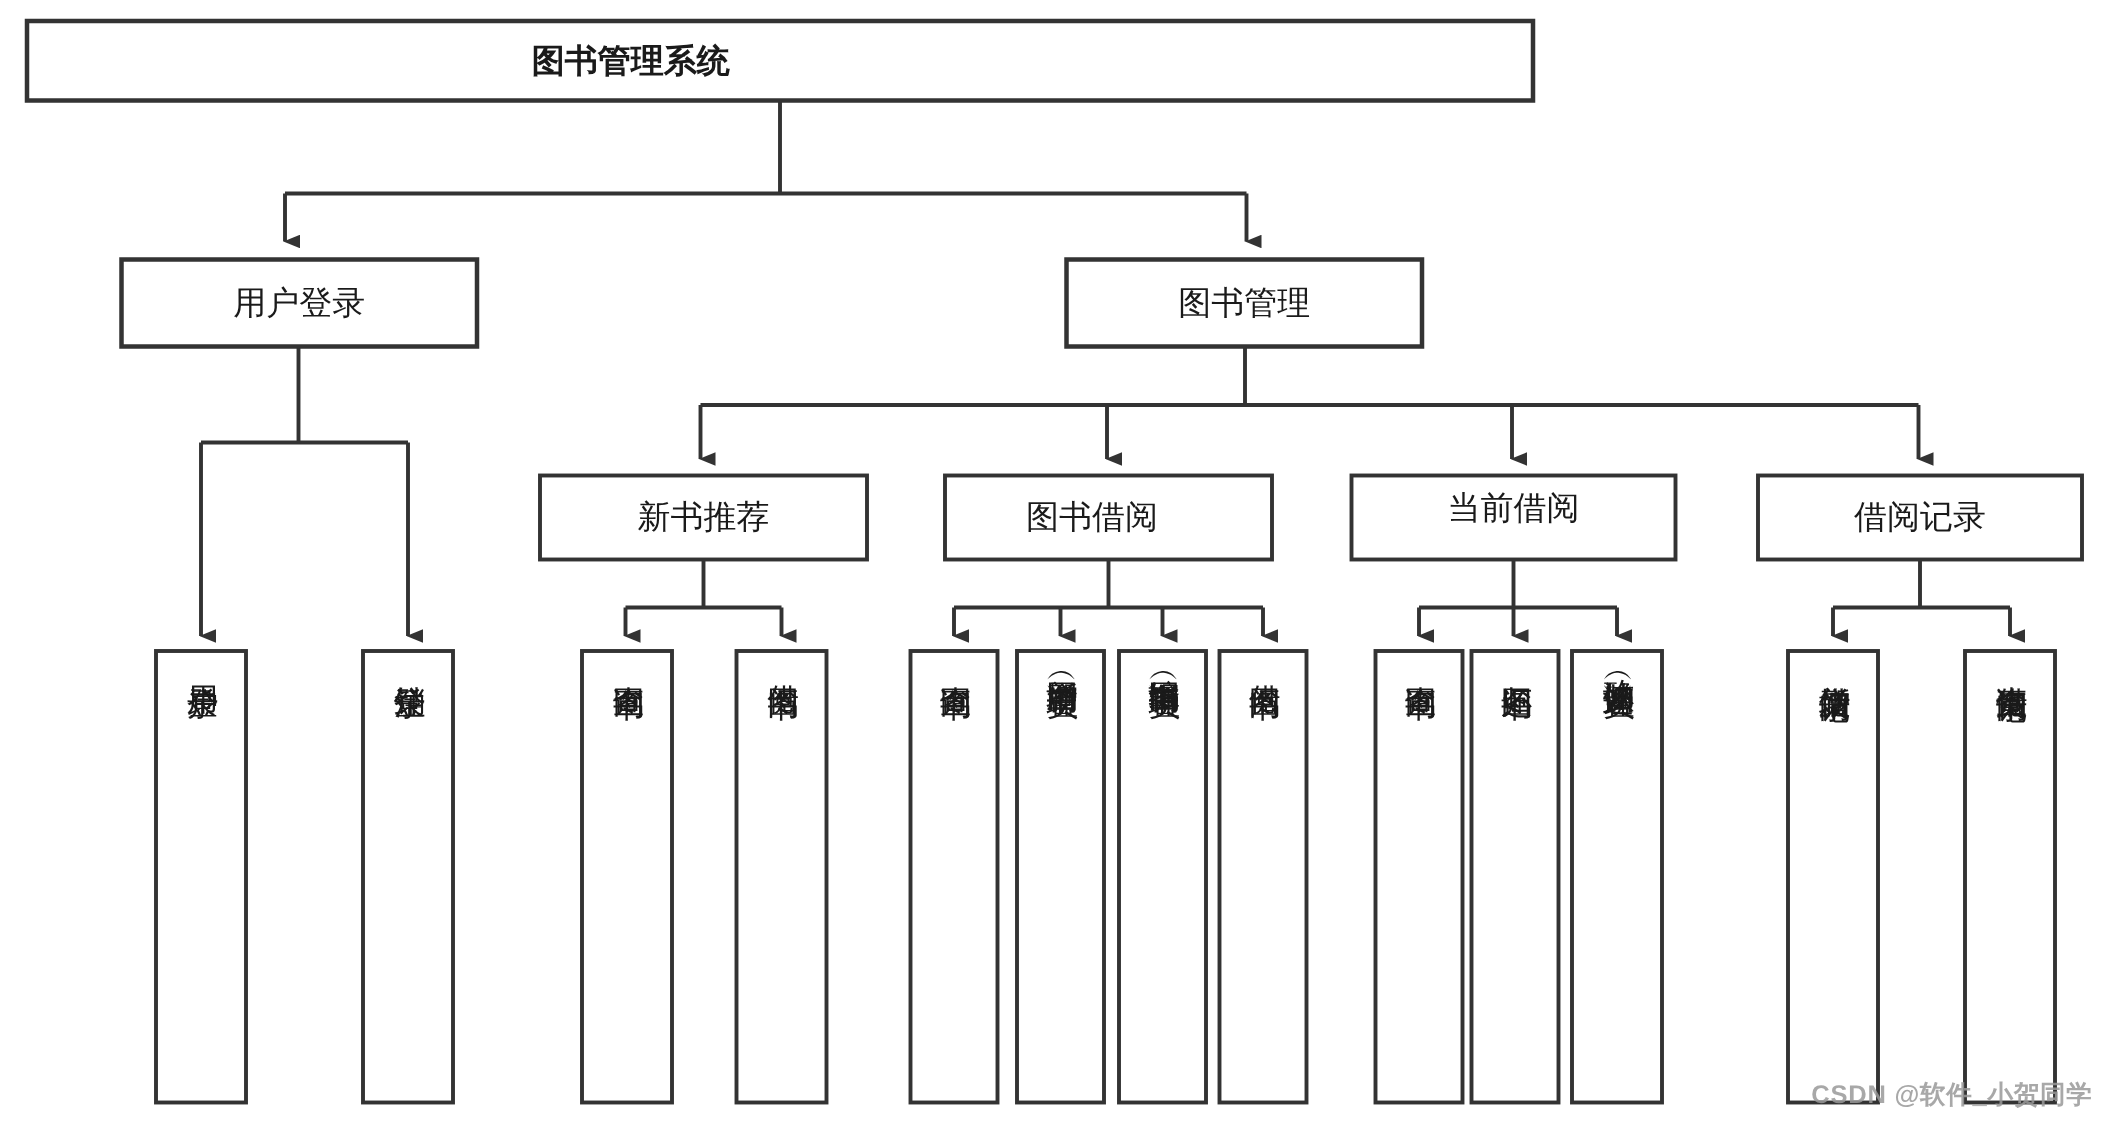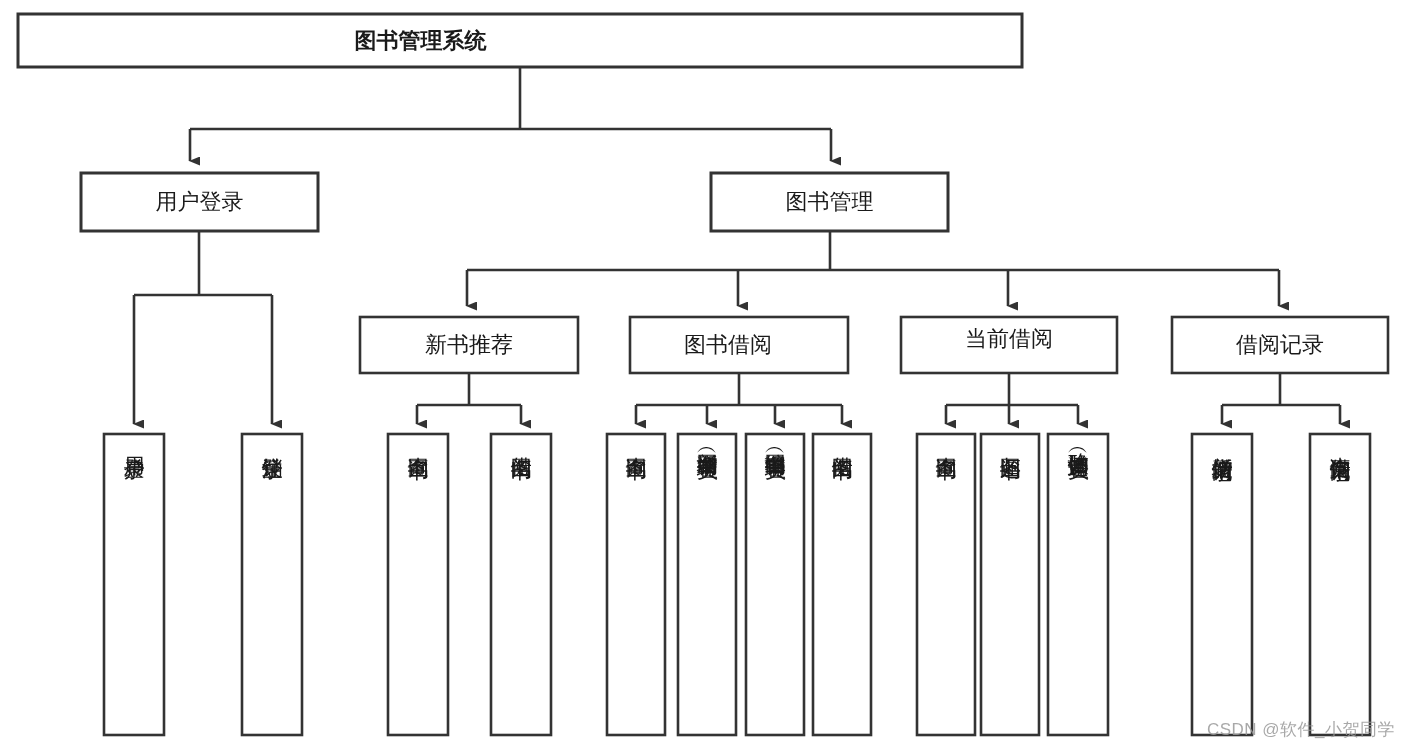--- a/index.html
+++ b/index.html
@@ -70,20 +70,21 @@
   #watermark {
     position: absolute;
     right: 10px;
     bottom: 6px;
     font-family: "Liberation Sans", "DejaVu Sans", sans-serif;
     font-size: 17px;
     color: #9a9a9a;
     opacity: 0.85;
     white-space: nowrap;
     letter-spacing: 0.5px;
+    font-weight: bold;
   }
 </style>
 </head>
 <body>
 
 <div id="diagram-root">
 
   <svg class="flow" viewBox="0 0 1405 747" xmlns="http://www.w3.org/2000/svg">
     <defs>
       <marker id="arrowhead" markerWidth="9" markerHeight="11" refX="4.5" refY="10" orient="auto" markerUnits="userSpaceOnUse">

